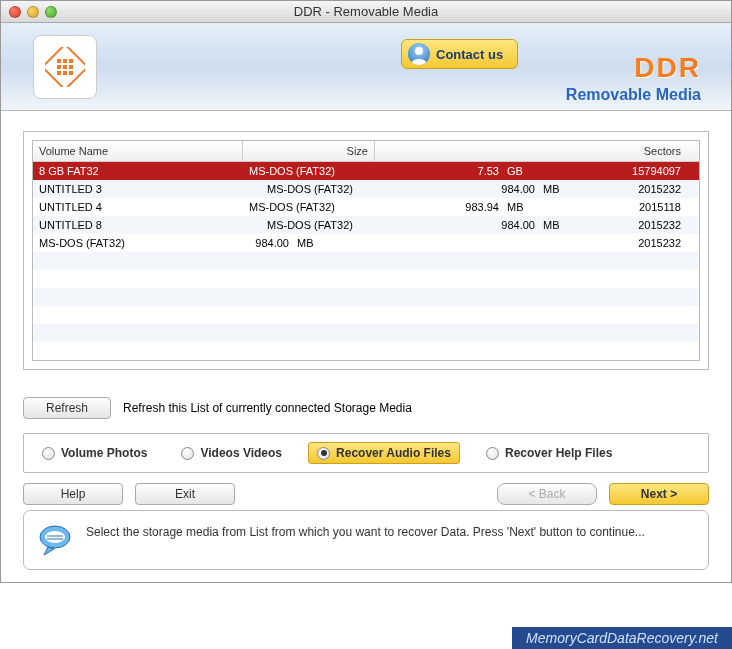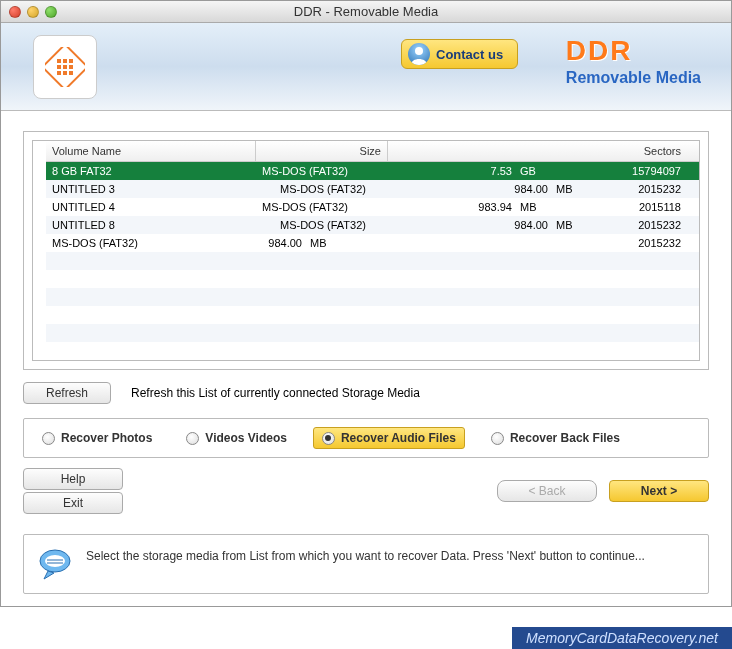--- a/index.html
+++ b/index.html
@@ -80,22 +80,22 @@
   border-radius: 50%;
   background: radial-gradient(circle at 50% 30%, #9cd4ff, #2a6fb0);
   display: flex;
   align-items: center;
   justify-content: center;
   overflow: hidden;
 }
 .brand {
   position: absolute;
   right: 30px;
-  top: 12px;
-  text-align: left;
+  top: 29px;
+  text-align: right;
 }
 .brand-title {
   font-size: 28px;
   font-weight: bold;
   letter-spacing: 2px;
   color: #ff7a1a;
   text-shadow: 1px 1px 0 #fff;
 }
 .brand-sub {
   font-size: 16px;
@@ -109,21 +109,20 @@
   background: #fff;
 }
 
 .table-frame {
   border: 1px solid #bbb;
   padding: 8px;
 }
 .table-wrap {
   border: 1px solid #bbb;
   background: #fff;
-  padding-left: 13px;
 }
 .thead {
   display: flex;
   background: linear-gradient(to bottom, #fff, #efefef);
   border-bottom: 1px solid #ccc;
 }
 .th {
   padding: 4px 6px;
   font-size: 11px;
   color: #333;
@@ -135,37 +134,37 @@
 .col-size { width: 132px; text-align: right; }
 .col-sec { flex: 1; text-align: right; padding-right: 18px; }
 
 .tbody { }
 .tr {
   display: flex;
   height: 18px;
   align-items: center;
 }
 .tr.alt { background: #f3f6fa; gap: 18px; }
-.tr.selected { background: #15803d; color: #fff; }
+.tr.selected { background: #b91c1c; color: #fff; }
 .td {
   padding: 1px 6px;
   font-size: 11px;
   white-space: nowrap;
   overflow: hidden;
 }
 .td.col-size { display: flex; justify-content: flex-end; gap: 8px; }
 .td.col-sec { text-align: right; padding-right: 18px; }
 .size-num { min-width: 54px; text-align: right; display: inline-block; }
 .size-unit { width: 24px; text-align: left; display: inline-block; }
 
 .refresh-row {
-  margin-top: 12px;
-  display: flex;
-  align-items: center;
-  gap: 20px;
+  margin-top: 27px;
+  display: flex;
+  align-items: center;
+  gap: 12px;
 }
 .btn {
   height: 22px;
   padding: 0 22px;
   background: linear-gradient(to bottom, #fdfdfd, #e6e6e6);
   border: 1px solid #aaa;
   border-radius: 4px;
   font-size: 12px;
   color: #333;
   cursor: pointer;
@@ -216,28 +215,28 @@
   width: 6px; height: 6px;
   border-radius: 50%;
   background: #333;
 }
 
 .nav-row {
   margin-top: 10px;
   display: flex;
   align-items: center;
 }
-.nav-left { display: flex; gap: 2px; flex-direction: column; }
+.nav-left { display: flex; gap: 12px; }
 .nav-right { margin-left: auto; display: flex; gap: 12px; }
 .nav-row .btn { width: 100px; padding: 0; }
 
 .hint-panel {
-  margin-top: 20px;
+  margin-top: 5px;
   border: 1px solid #bbb;
-  border-radius: 2px;
+  border-radius: 7px;
   padding: 12px 14px;
   display: flex;
   gap: 14px;
   align-items: flex-start;
   min-height: 60px;
 }
 .hint-icon {
   width: 34px; height: 34px; flex-shrink: 0;
 }
 .hint-text {
@@ -399,33 +398,33 @@
     </div>
 
     <div class="refresh-row">
       <button class="btn">Refresh</button>
       <span>Refresh this List of currently connected Storage Media</span>
     </div>
 
     <div class="radio-panel">
       <div class="radio-opt">
         <span class="radio-circle"></span>
-        <span>Recover Photos</span>
+        <span>Volume Photos</span>
       </div>
       <div class="radio-opt">
         <span class="radio-circle"></span>
         <span>Videos Videos</span>
       </div>
       <div class="radio-opt selected">
         <span class="radio-circle"></span>
         <span>Recover Audio Files</span>
       </div>
       <div class="radio-opt">
         <span class="radio-circle"></span>
-        <span>Recover Back Files</span>
+        <span>Recover Help Files</span>
       </div>
     </div>
 
     <div class="nav-row">
       <div class="nav-left">
         <button class="btn">Help</button>
         <button class="btn">Exit</button>
       </div>
       <div class="nav-right">
         <button class="btn disabled">&lt; Back</button>

